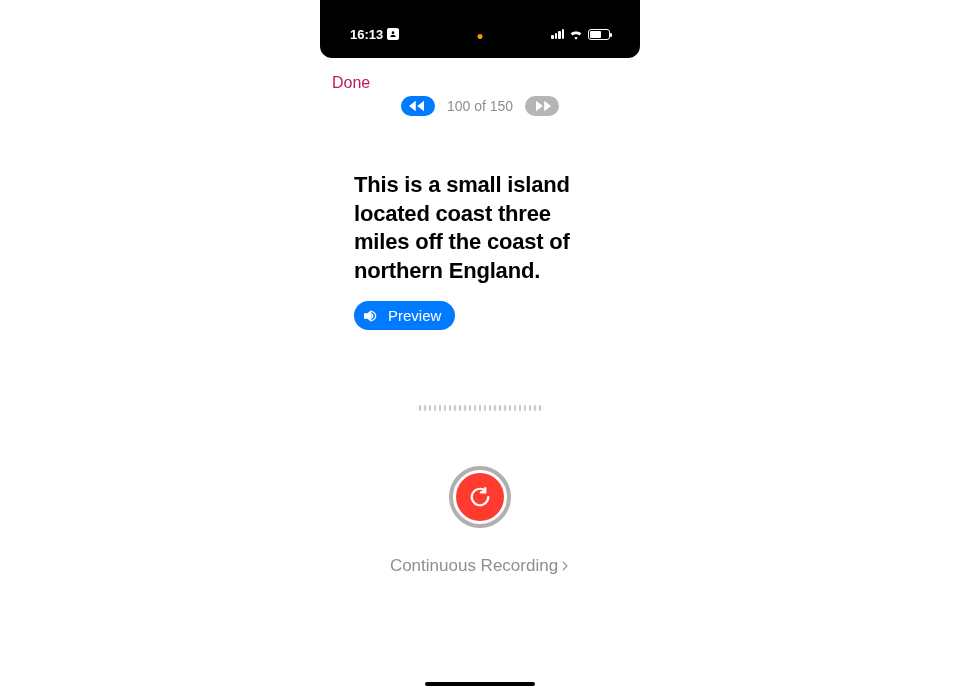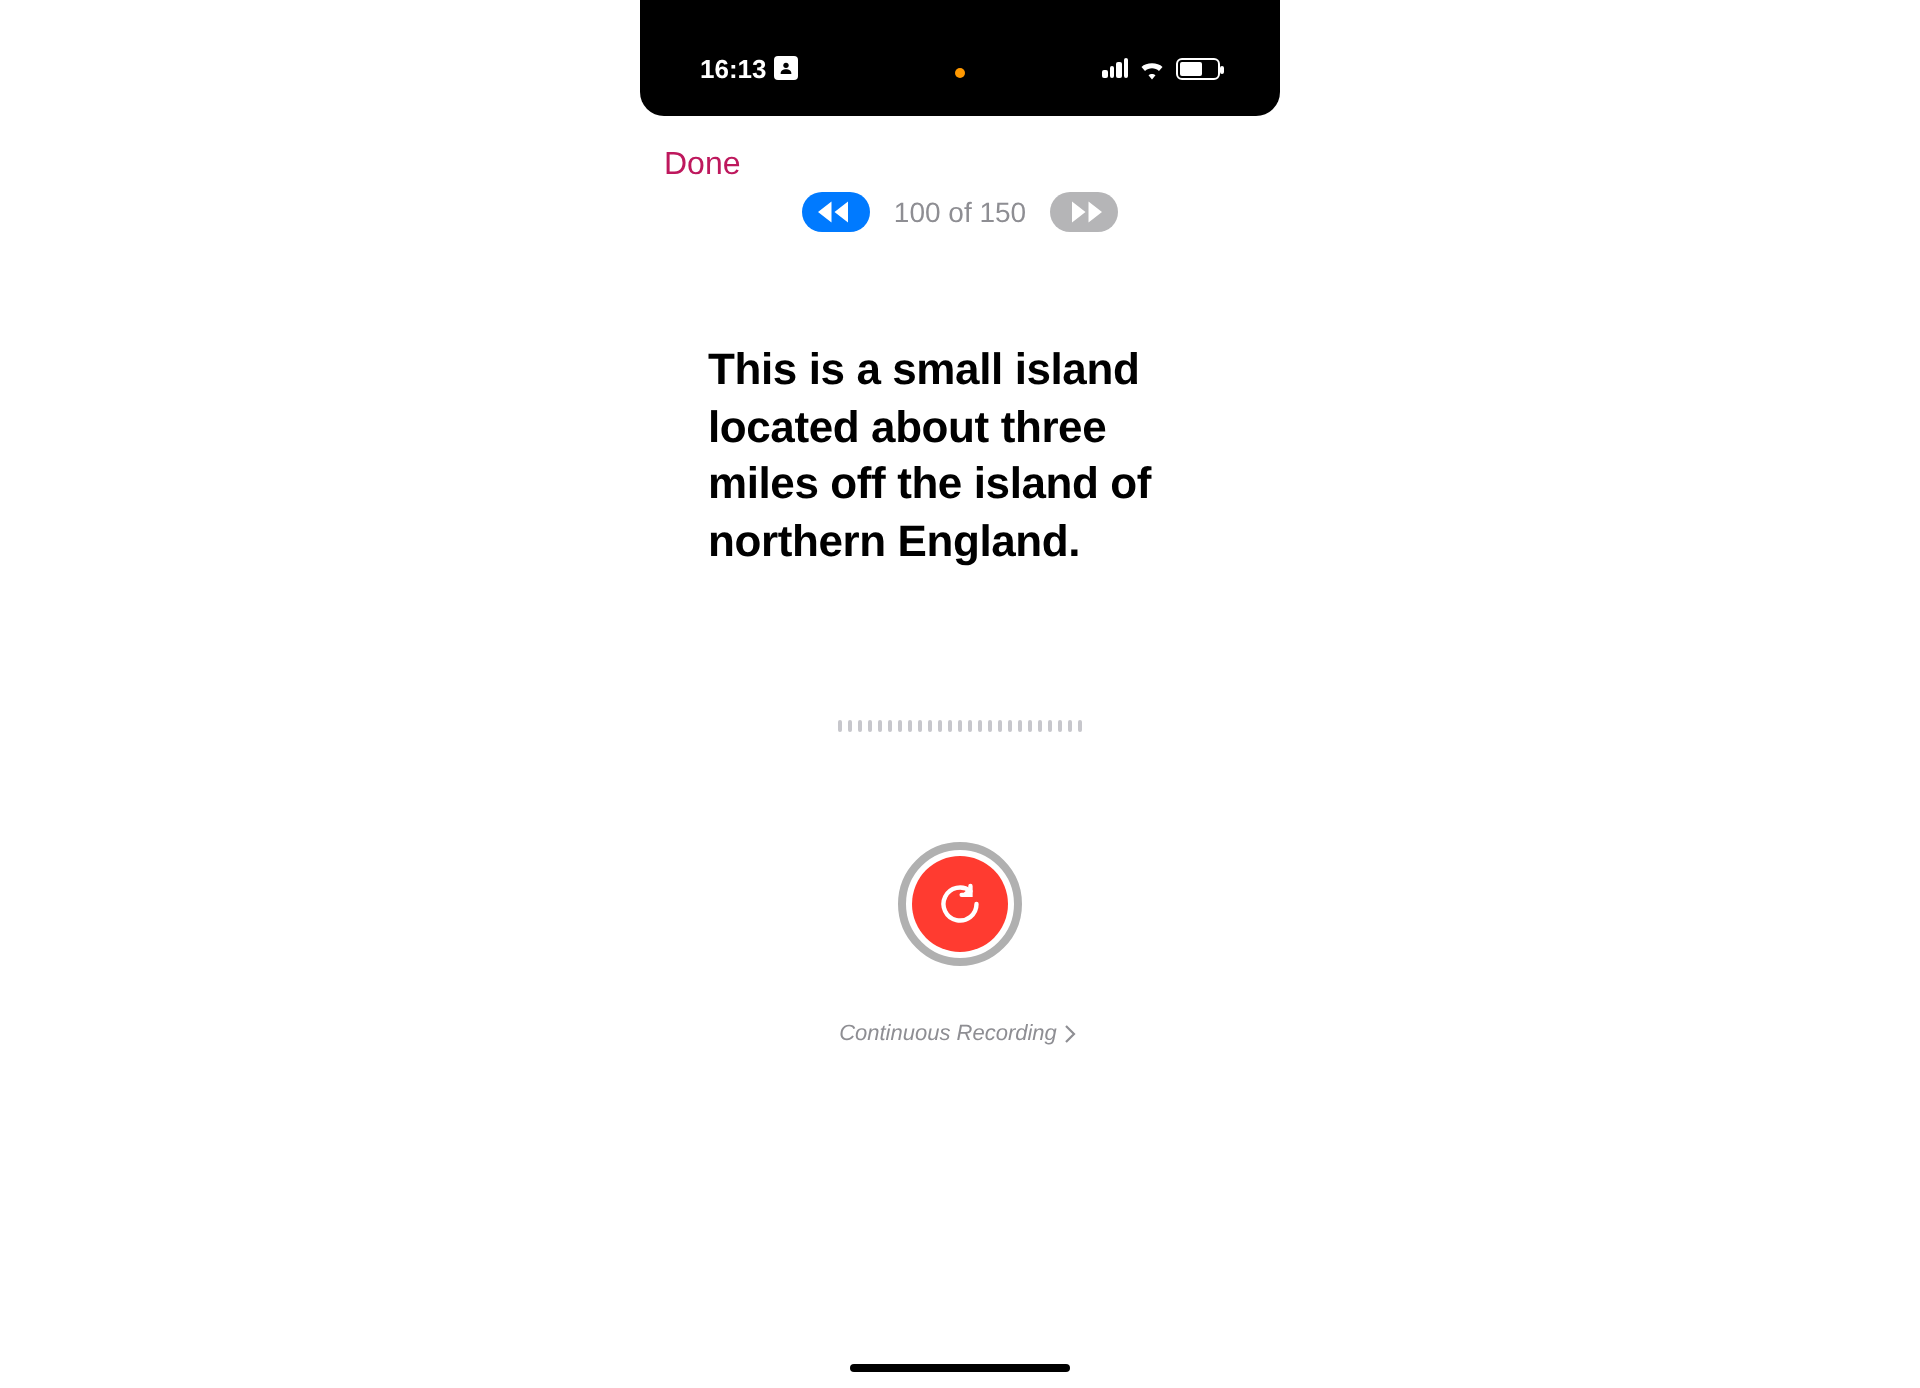--- a/index.html
+++ b/index.html
@@ -168,23 +168,22 @@
       align-items: center;
       justify-content: center;
     }
     .continuous {
       margin-top: 28px;
       display: flex;
       justify-content: center;
       align-items: center;
       gap: 2px;
       color: #8e8e93;
-      font-size: 11px;
-      cursor: pointer;
-      font-style: italic;
+      font-size: 17px;
+      cursor: pointer;
     }
     .home-indicator {
       position: absolute;
       bottom: 8px;
       left: 50%;
       transform: translateX(-50%);
       width: 110px;
       height: 4px;
       background: #000;
       border-radius: 2px;
@@ -245,22 +244,28 @@
           </svg>
       </button>
       <span class="pager-count">100 of 150</span>
       <button class="pager-btn next">
         <svg width="18" height="12" viewBox="0 0 24 16" fill="#fff">
             <path d="M13 8L4 1v14l9-7zm11 0l-9-7v14l9-7z"></path>
           </svg>
       </button>
     </div>
 
-    <div class="phrase">This is a small island located about three miles off the island of northern England.</div>
-
+    <div class="phrase">This is a small island located coast three miles off the coast of northern England.</div>
+
+    <button class="preview-btn">
+      <svg width="16" height="14" viewBox="0 0 24 20" fill="#fff">
+        <path d="M0 6v8h5l6 5V1L5 6H0zm14 4c0-1.8-1-3.3-2.5-4v8c1.5-.7 2.5-2.2 2.5-4zm-2.5-8v2c2.9.9 5 3.5 5 6s-2.1 5.1-5 6v2c4-.9 7-4.5 7-8s-3-7.1-7-8z"></path>
+      </svg>
+      <span>Preview</span>
+    </button>
 
     <div class="waveform">
       <span></span>
         <span></span>
         <span></span>
         <span></span>
         <span></span>
         <span></span>
         <span></span>
         <span></span>

